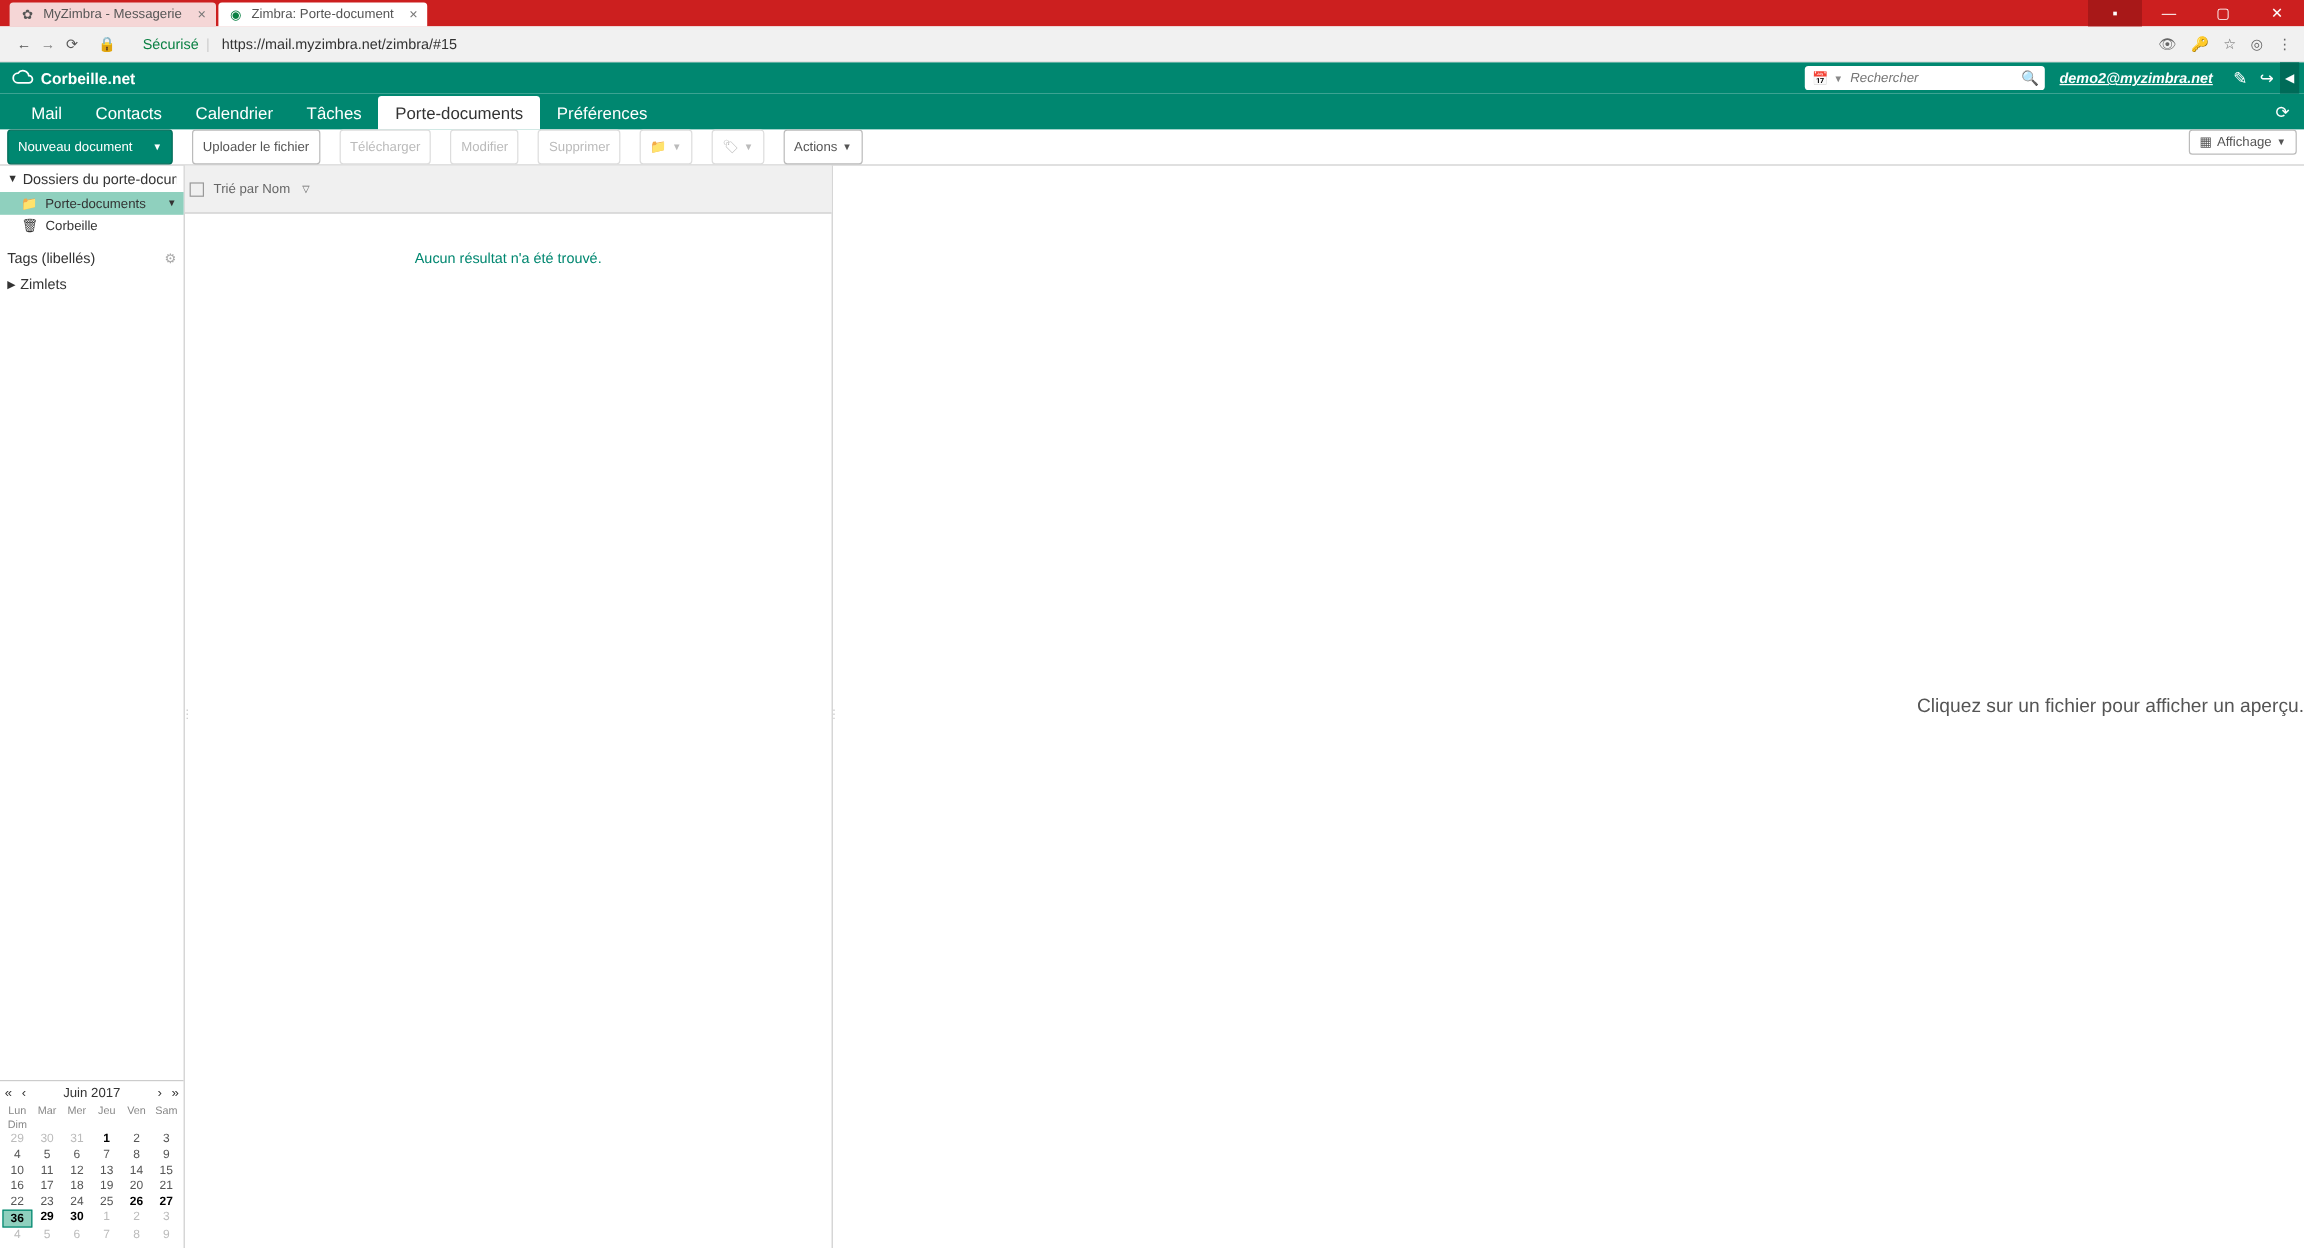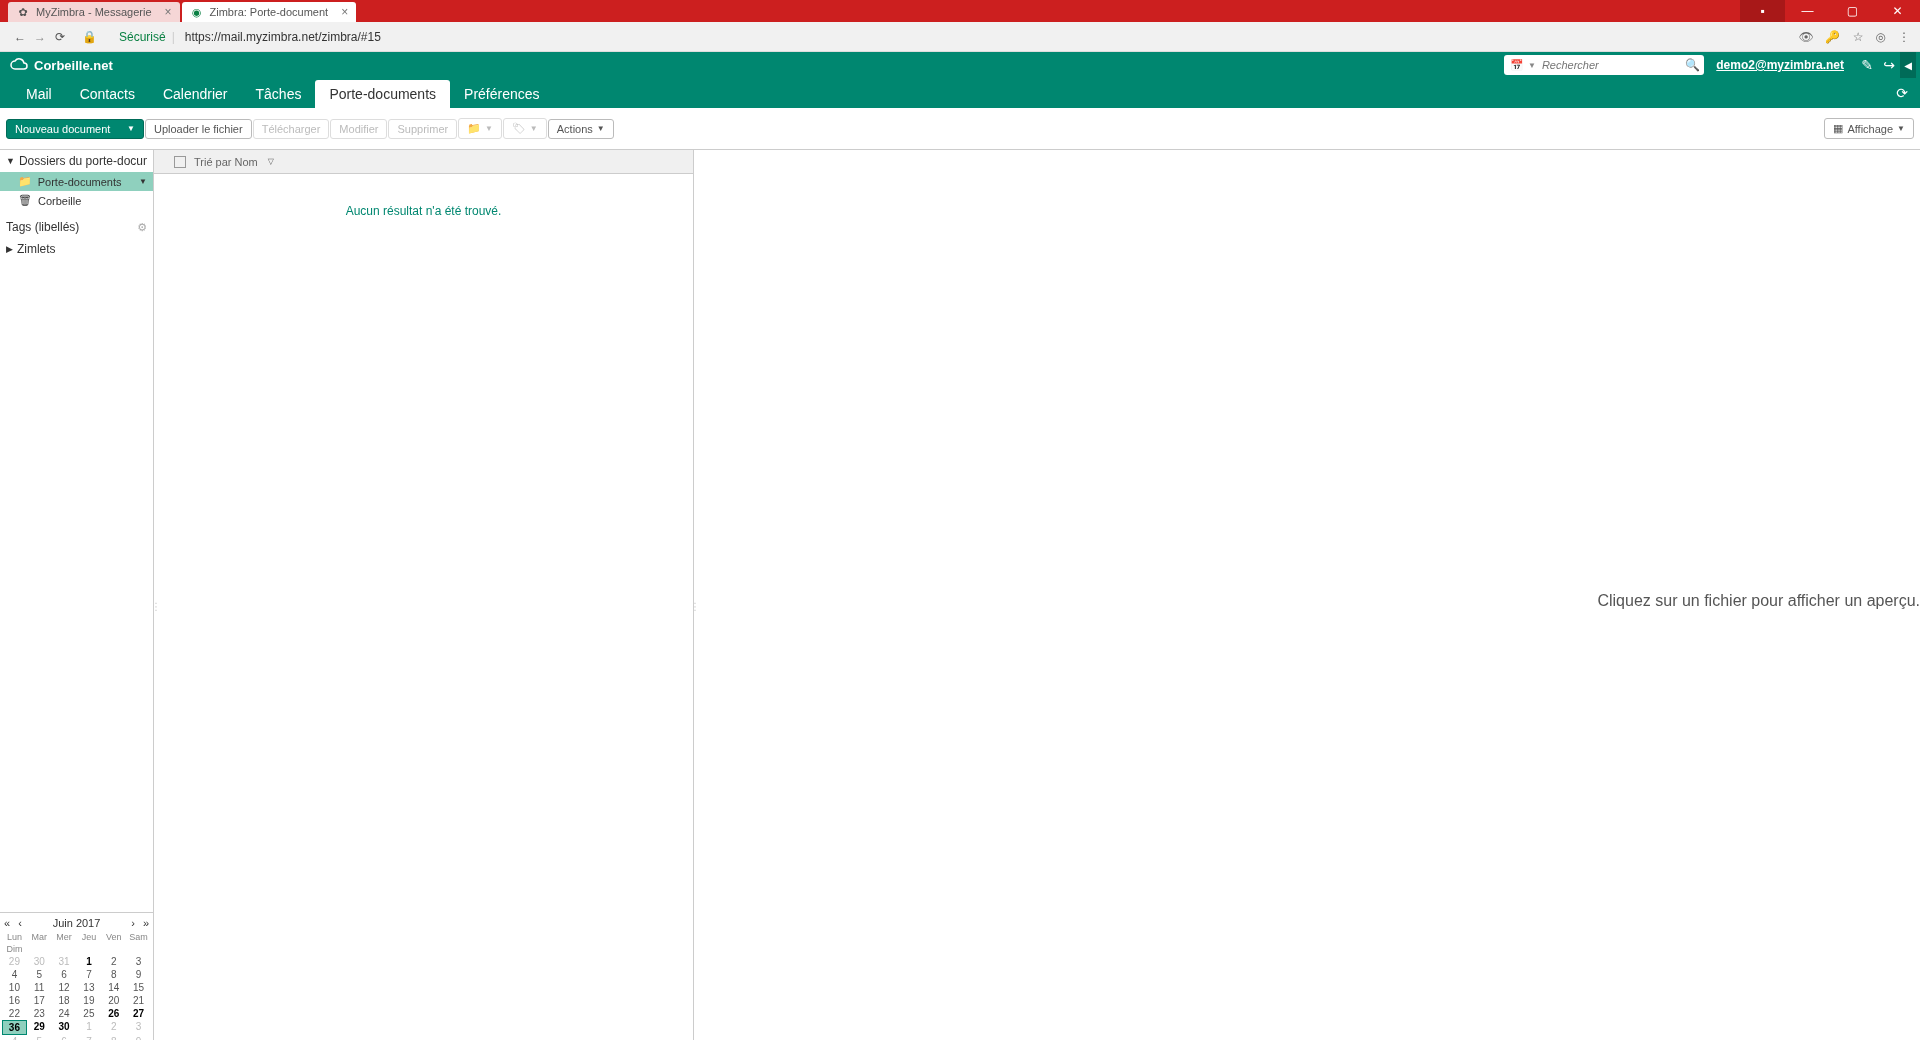--- a/index.html
+++ b/index.html
@@ -26,32 +26,32 @@
 
 
 .app-hdr { height: 26px; background: #008770; display:flex; align-items:center; color:#fff; padding: 0 4px 0 10px; font-size:12px; }
 .logo-area { display:flex; align-items:center; font-weight:bold; font-size:13px; }
 .logo-svg { margin-right:4px; }
 .search-box { margin-left:auto; display:flex; align-items:center; background:#fff; border-radius:3px; height:20px; width:200px; padding:0 6px; color:#888; }
 .search-cal { margin-right:4px; font-size:11px; }
 .search-dd { font-size:8px; margin-right:6px; }
 .search-input { border:none; outline:none; font-size:11px; flex:1; font-style:italic; color:#888; }
 .search-mag { color:#888; }
-.user-email { margin: 0 12px; text-decoration:underline; font-weight:bold; }
+.user-email { margin: 0 12px; text-decoration:underline; font-weight:bold;font-style:italic; }
 .hdr-icon { width:22px; text-align:center; font-size:14px; }
 .collapse-tab { width:16px; height:26px; background:#006b58; display:flex; align-items:center; justify-content:center; font-size:10px; }
 
 
 .main-nav { height: 30px; background: #008770; display:flex; align-items:flex-end; padding-left:12px; }
 .nav-tab { padding: 6px 14px; color:#fff; font-size:14px; cursor:pointer; }
 .nav-tab.active { background:#fff; color:#333; border-radius:3px 3px 0 0; }
 .nav-refresh { margin-left:auto; padding-right:12px; color:#fff; align-self:center; font-size:14px; }
 
 
-.toolbar { height: 42px; background:#fff; border-bottom:1px solid #ccc; display:flex; align-items:center; padding: 0 6px; gap:1px; }
+.toolbar { height: 30px; background:#fff; border-bottom:1px solid #ccc; display:flex; padding: 0 6px; gap:16px; }
 .btn { font-size:11px; padding:3px 8px; border:1px solid #bbb; border-radius:3px; background:#fff; color:#555; display:flex; align-items:center; gap:4px; }
 .btn.primary { background:#008770; color:#fff; border-color:#006b58; width:138px; justify-content:space-between; }
 .btn.disabled { color:#bbb; border-color:#ddd; }
 .btn .dd { font-size:8px; }
 .toolbar-right { margin-left:auto; }
 
 
 .main { display:flex; height: calc(1040px - 22px - 30px - 26px - 30px - 30px); }
 .sidebar { width:154px; border-right:1px solid #ccc; display:flex; flex-direction:column; }
 .side-sec { padding:4px 6px; font-size:12px; color:#333; display:flex; align-items:center; }
@@ -68,21 +68,21 @@
 .cal-nav { padding:0 2px; }
 .cal-grid { display:grid; grid-template-columns: repeat(6, 1fr); text-align:center; }
 .cal-dow { color:#888; font-size:9px; padding:1px 0; }
 .cal-day { padding:1px 0; }
 .cal-day.dim { color:#bbb; }
 .cal-day.bold { color:#000; font-weight:bold; }
 .cal-day.today { background:#8fd0be; border:1px solid #008770; }
 
 
 .list-panel { width:540px; border-right:1px solid #ccc; position:relative; }
-.list-hdr { height:24px; background:#f0f0f0; border-bottom:1px solid #ccc; display:flex; align-items:center; padding:0 20px; font-size:11px; color:#666; gap:8px; }
+.list-hdr { height:40px; background:#f0f0f0; border-bottom:1px solid #ccc; display:flex; align-items:center; padding:0 4px; font-size:11px; color:#666; gap:8px; }
 .chk { width:12px; height:12px; border:1px solid #999; }
 .sort-dd { font-size:8px; margin-left:2px; }
 .no-results { text-align:center; color:#008770; font-size:12px; margin-top:30px; }
 .drag-handle { position:absolute; left:-3px; top:50%; width:6px; height:20px; color:#ccc; font-size:10px; letter-spacing:-2px; }
 .drag-handle2 { position:absolute; right:-3px; top:50%; width:6px; height:20px; color:#ccc; font-size:10px; letter-spacing:-2px; }
 
 
 .preview { flex:1; display:flex; align-items:center; justify-content:flex-end; font-size:16px; color:#555; }
 </style>
 </head>

